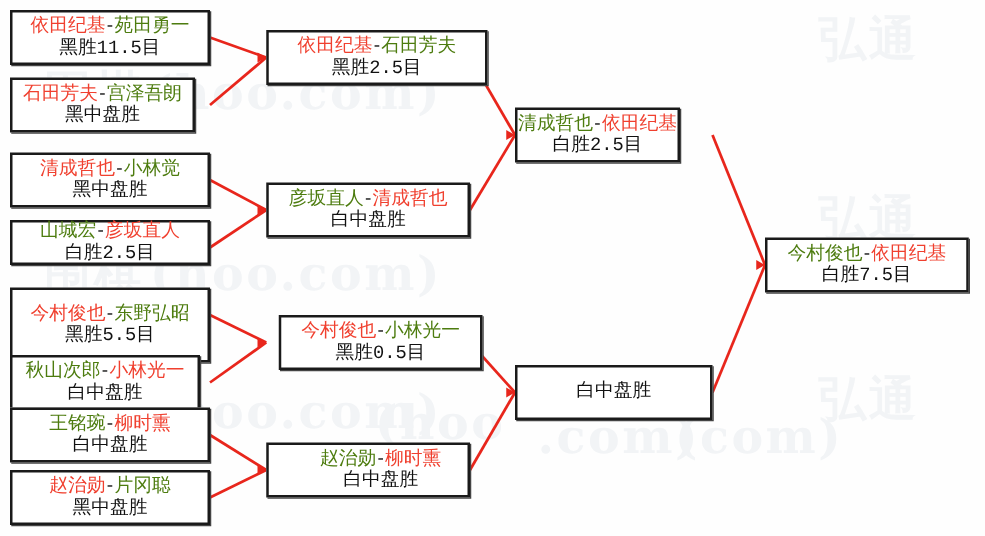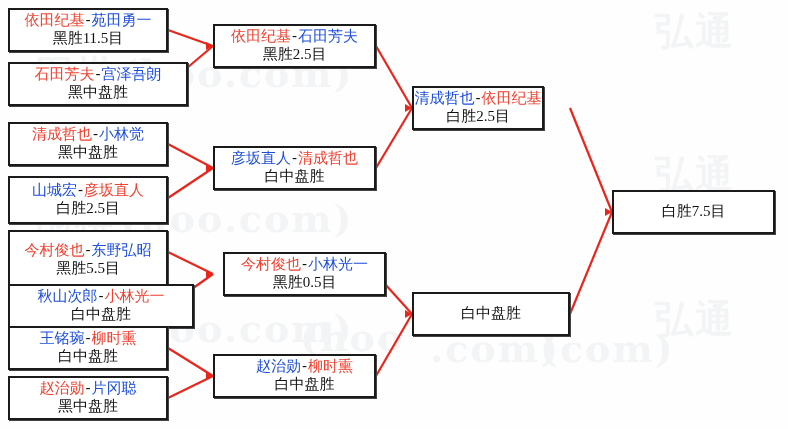--- a/index.html
+++ b/index.html
@@ -60,24 +60,24 @@
     white-space: nowrap;
     font-size: 15px;
     line-height: 1.18;
     color: #111111;
   }
   .result {
     white-space: nowrap;
     font-size: 15px;
     line-height: 1.18;
     color: #111111;
-    font-family: Liberation Serif, serif;
+    font-family: Liberation Mono, monospace;
   }
   .p-win   { color: #f0402f; margin-top: 18px; }
-  .p-lose  { color: #1d4ed8; }
+  .p-lose  { color: #4d7c0f; }
   .dash    { color: #111111; padding: 0 1px; }
 </style>
 </head>
 <body>
 
 <div id="bracket">
 
   <div class="wm-layer" id="wm-layer">
       <div class="wm" style="left: 35px; top: 55px;">围棋</div>
       <div class="wm" style="left: 120px; top: 55px;">(hoo.com)</div>
@@ -115,49 +115,49 @@
       <line x1="570" y1="108" x2="612" y2="212" stroke="#e8261c" stroke-width="2.2"></line>
       <line x1="570" y1="314" x2="612" y2="212" stroke="#e8261c" stroke-width="2.2"></line>
       <polygon points="605,208 612,212 605,216" fill="#e8261c"></polygon>
     </svg>
 
   <div id="boxes">
       <div class="match" style="left: 8px; top: 8px; width: 160px; height: 44px;">
         <div class="pair"><span class="p-win">依田纪基</span><span class="dash">-</span><span class="p-lose">苑田勇一</span></div>
         <div class="result">黑胜11.5目</div>
       </div>
-      <div class="match" style="left: 8px; top: 62px; width: 180px; height: 44px; align-items: center;">
+      <div class="match" style="left: 8px; top: 62px; width: 148px; height: 44px; align-items: center;">
         <div class="pair"><span class="p-win">石田芳夫</span><span class="dash">-</span><span class="p-lose">宫泽吾朗</span></div>
         <div class="result">黑中盘胜</div>
       </div>
       <div class="match" style="left: 8px; top: 122px; width: 160px; height: 44px;">
         <div class="pair"><span class="p-win">清成哲也</span><span class="dash">-</span><span class="p-lose">小林觉</span></div>
         <div class="result">黑中盘胜</div>
       </div>
-      <div class="match" style="left: 8px; top: 176px; width: 160px; height: 48px;">
+      <div class="match" style="left: 8px; top: 176px; width: 160px; height: 36px;">
         <div class="pair"><span class="p-lose">山城宏</span><span class="dash">-</span><span class="p-win">彦坂直人</span></div>
         <div class="result">白胜2.5目</div>
       </div>
       <div class="match" style="left: 8px; top: 230px; width: 160px; height: 60px;">
         <div class="pair"><span class="p-win">今村俊也</span><span class="dash">-</span><span class="p-lose">东野弘昭</span></div>
         <div class="result">黑胜5.5目</div>
       </div>
-      <div class="match" style="left: 8px; top: 284px; width: 186px; height: 44px;">
+      <div class="match" style="left: 8px; top: 284px; width: 152px; height: 44px;">
         <div class="pair"><span class="p-lose">秋山次郎</span><span class="dash">-</span><span class="p-win">小林光一</span></div>
         <div class="result">白中盘胜</div>
       </div>
       <div class="match" style="left: 8px; top: 326px; width: 160px; height: 44px;">
         <div class="pair"><span class="p-lose">王铭琬</span><span class="dash">-</span><span class="p-win">柳时熏</span></div>
         <div class="result">白中盘胜</div>
       </div>
       <div class="match" style="left: 8px; top: 376px; width: 160px; height: 44px;">
         <div class="pair"><span class="p-win">赵治勋</span><span class="dash">-</span><span class="p-lose">片冈聪</span></div>
         <div class="result">黑中盘胜</div>
       </div>
-      <div class="match" style="left: 213px; top: 24px; width: 163px; height: 44px;">
+      <div class="match" style="left: 213px; top: 24px; width: 177px; height: 44px;">
         <div class="pair"><span class="p-win">依田纪基</span><span class="dash">-</span><span class="p-lose">石田芳夫</span></div>
         <div class="result">黑胜2.5目</div>
       </div>
       <div class="match" style="left: 213px; top: 146px; width: 163px; height: 44px; align-items: center;">
         <div class="pair"><span class="p-lose">彦坂直人</span><span class="dash">-</span><span class="p-win">清成哲也</span></div>
         <div class="result">白中盘胜</div>
       </div>
       <div class="match" style="left: 223px; top: 252px; width: 163px; height: 44px;">
         <div class="pair"><span class="p-win">今村俊也</span><span class="dash">-</span><span class="p-lose">小林光一</span></div>
         <div class="result">黑胜0.5目</div>
@@ -167,17 +167,18 @@
         <div class="result">白中盘胜</div>
       </div>
       <div class="match" style="left: 412px; top: 86px; width: 132px; height: 44px;">
         <div class="pair"><span class="p-lose">清成哲也</span><span class="dash">-</span><span class="p-win">依田纪基</span></div>
         <div class="result">白胜2.5目</div>
       </div>
       <div class="match" style="left: 412px; top: 292px; width: 158px; height: 44px;">
         <div class="result">白中盘胜</div>
       </div>
       <div class="match" style="left: 612px; top: 190px; width: 163px; height: 44px;">
+        <div class="pair"><span class="p-lose">今村俊也</span><span class="dash">-</span><span class="p-win">依田纪基</span></div>
         <div class="result">白胜7.5目</div>
       </div>
     </div>
 
 </div>
 
 </body></html>

